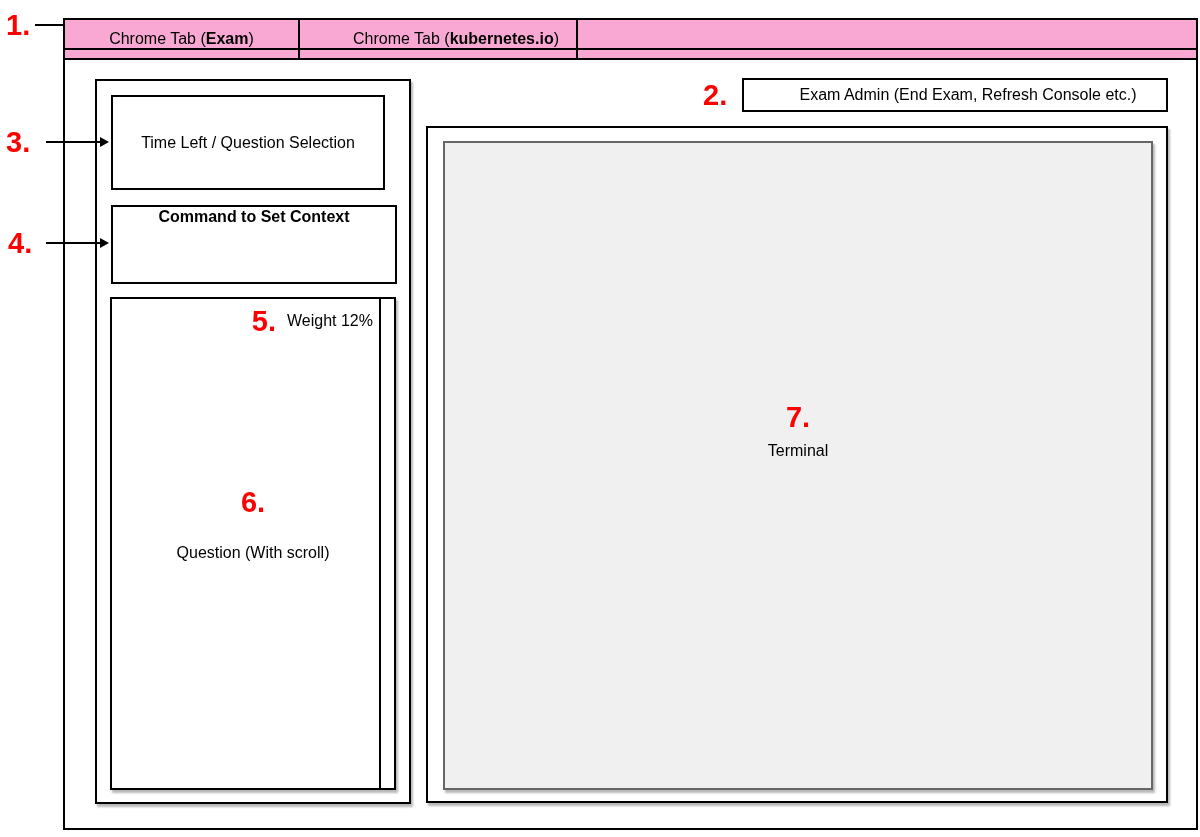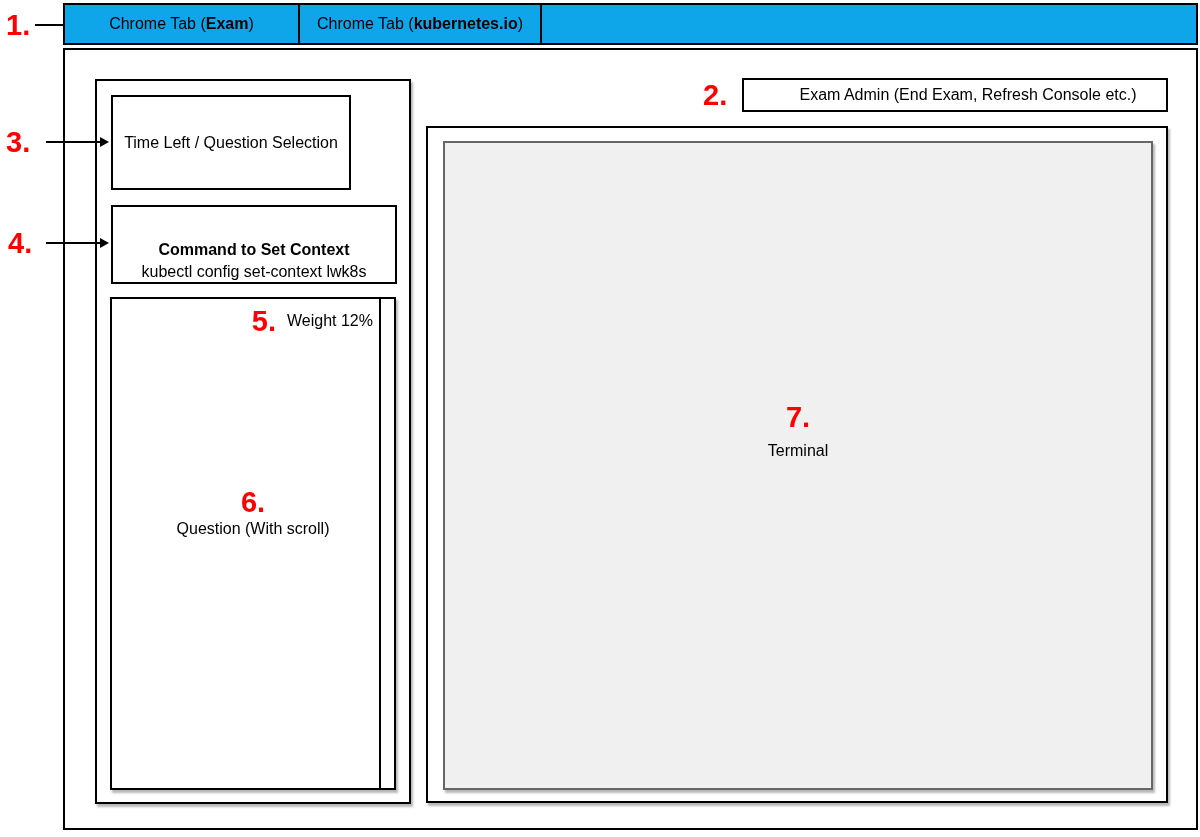--- a/index.html
+++ b/index.html
@@ -20,26 +20,27 @@
     position: absolute;
     box-sizing: border-box;
     border: 2px solid var(--line, #000);
     background: #ffffff;
   }
   .shadow { box-shadow: 2px 3px 2px rgba(0,0,0,0.28); }
 
   
   .tab-bar {
     position: absolute;
-    left: 63px; top: 3px;
+    left: 63px; top: 18px;
     width: 1135px; height: 42px;
     box-sizing: border-box;
     border: 2px solid var(--line, #000);
     display: flex;
-    background: #0ea5e9;
+    background: #f9a8d4;
+    gap: 36px;
   }
   .tab-cell {
     display: flex;
     align-items: center;
     justify-content: center;
     font-size: 16px;
     white-space: nowrap;
     box-sizing: border-box;
   }
   .tab-cell.c1 { width: 235px; border-right: 2px solid var(--line, #000); }
@@ -86,21 +87,21 @@
 
   .flex-center {
     display: flex;
     align-items: center;
     justify-content: center;
   }
   .flex-col-center {
     display: flex;
     flex-direction: column;
     align-items: center;
-    justify-content: flex-end;
+    justify-content: flex-start;
   }
 
   
   .question-box { overflow: hidden; }
   .scroll-divider {
     position: absolute;
     left: 267px; top: 0; bottom: 0;
     width: 12px;
     border-left: 2px solid var(--line, #000);
     background: #ffffff;
@@ -156,43 +157,42 @@
     <span class="lbl">Exam Admin (End Exam, Refresh Console etc.)</span>
   </div>
 
   <div class="box shadow" style="left:95px; top:79px; width:316px; height:725px;"></div>
 
   <div class="ann" style="left:6px; top:127px;">3.</div>
   <div class="arrow" style="left:46px; top:137px; width:63px;">
     <i class="shaft"></i>
       <i class="head"></i>
   </div>
-  <div class="box flex-center" style="left:111px; top:95px; width:240px; height:95px;">
+  <div class="box flex-center" style="left:111px; top:95px; width:274px; height:95px;">
     <span class="lbl">Time Left / Question Selection</span>
   </div>
 
   <div class="ann" style="left:8px; top:228px;">4.</div>
   <div class="arrow" style="left:46px; top:238px; width:63px;">
     <i class="shaft"></i>
       <i class="head"></i>
   </div>
   <div class="box flex-col-center" style="left:111px; top:205px; width:286px; height:79px; gap:2px;">
     <span class="lbl bold">Command to Set Context</span>
-    <span class="lbl">kubectl config set-context lwk8s</span>
   </div>
 
   <div class="box shadow question-box" style="left:110px; top:297px; width:286px; height:493px;">
     <div class="scroll-divider"></div>
     <div class="weight-row">
       <span class="ann ann-inline" style="position:static;">5.</span>
       <span class="lbl">Weight 12%</span>
     </div>
     <div class="center-stack" style="top:188px;">
       <span class="ann ann-inline">6.</span>
-      <span class="lbl" style="display:block; margin-top:2px;">Question (With scroll)</span>
+      <span class="lbl" style="display:block; margin-top:26px;">Question (With scroll)</span>
     </div>
   </div>
 
   <div class="box shadow" style="left:426px; top:126px; width:742px; height:677px;"></div>
   <div class="box shadow terminal-box" style="left:443px; top:141px; width:710px; height:649px;">
     <div class="center-stack" style="top:259px;">
       <span class="ann ann-inline">7.</span>
       <span class="lbl" style="display:block; margin-top:9px;">Terminal</span>
     </div>
   </div>

